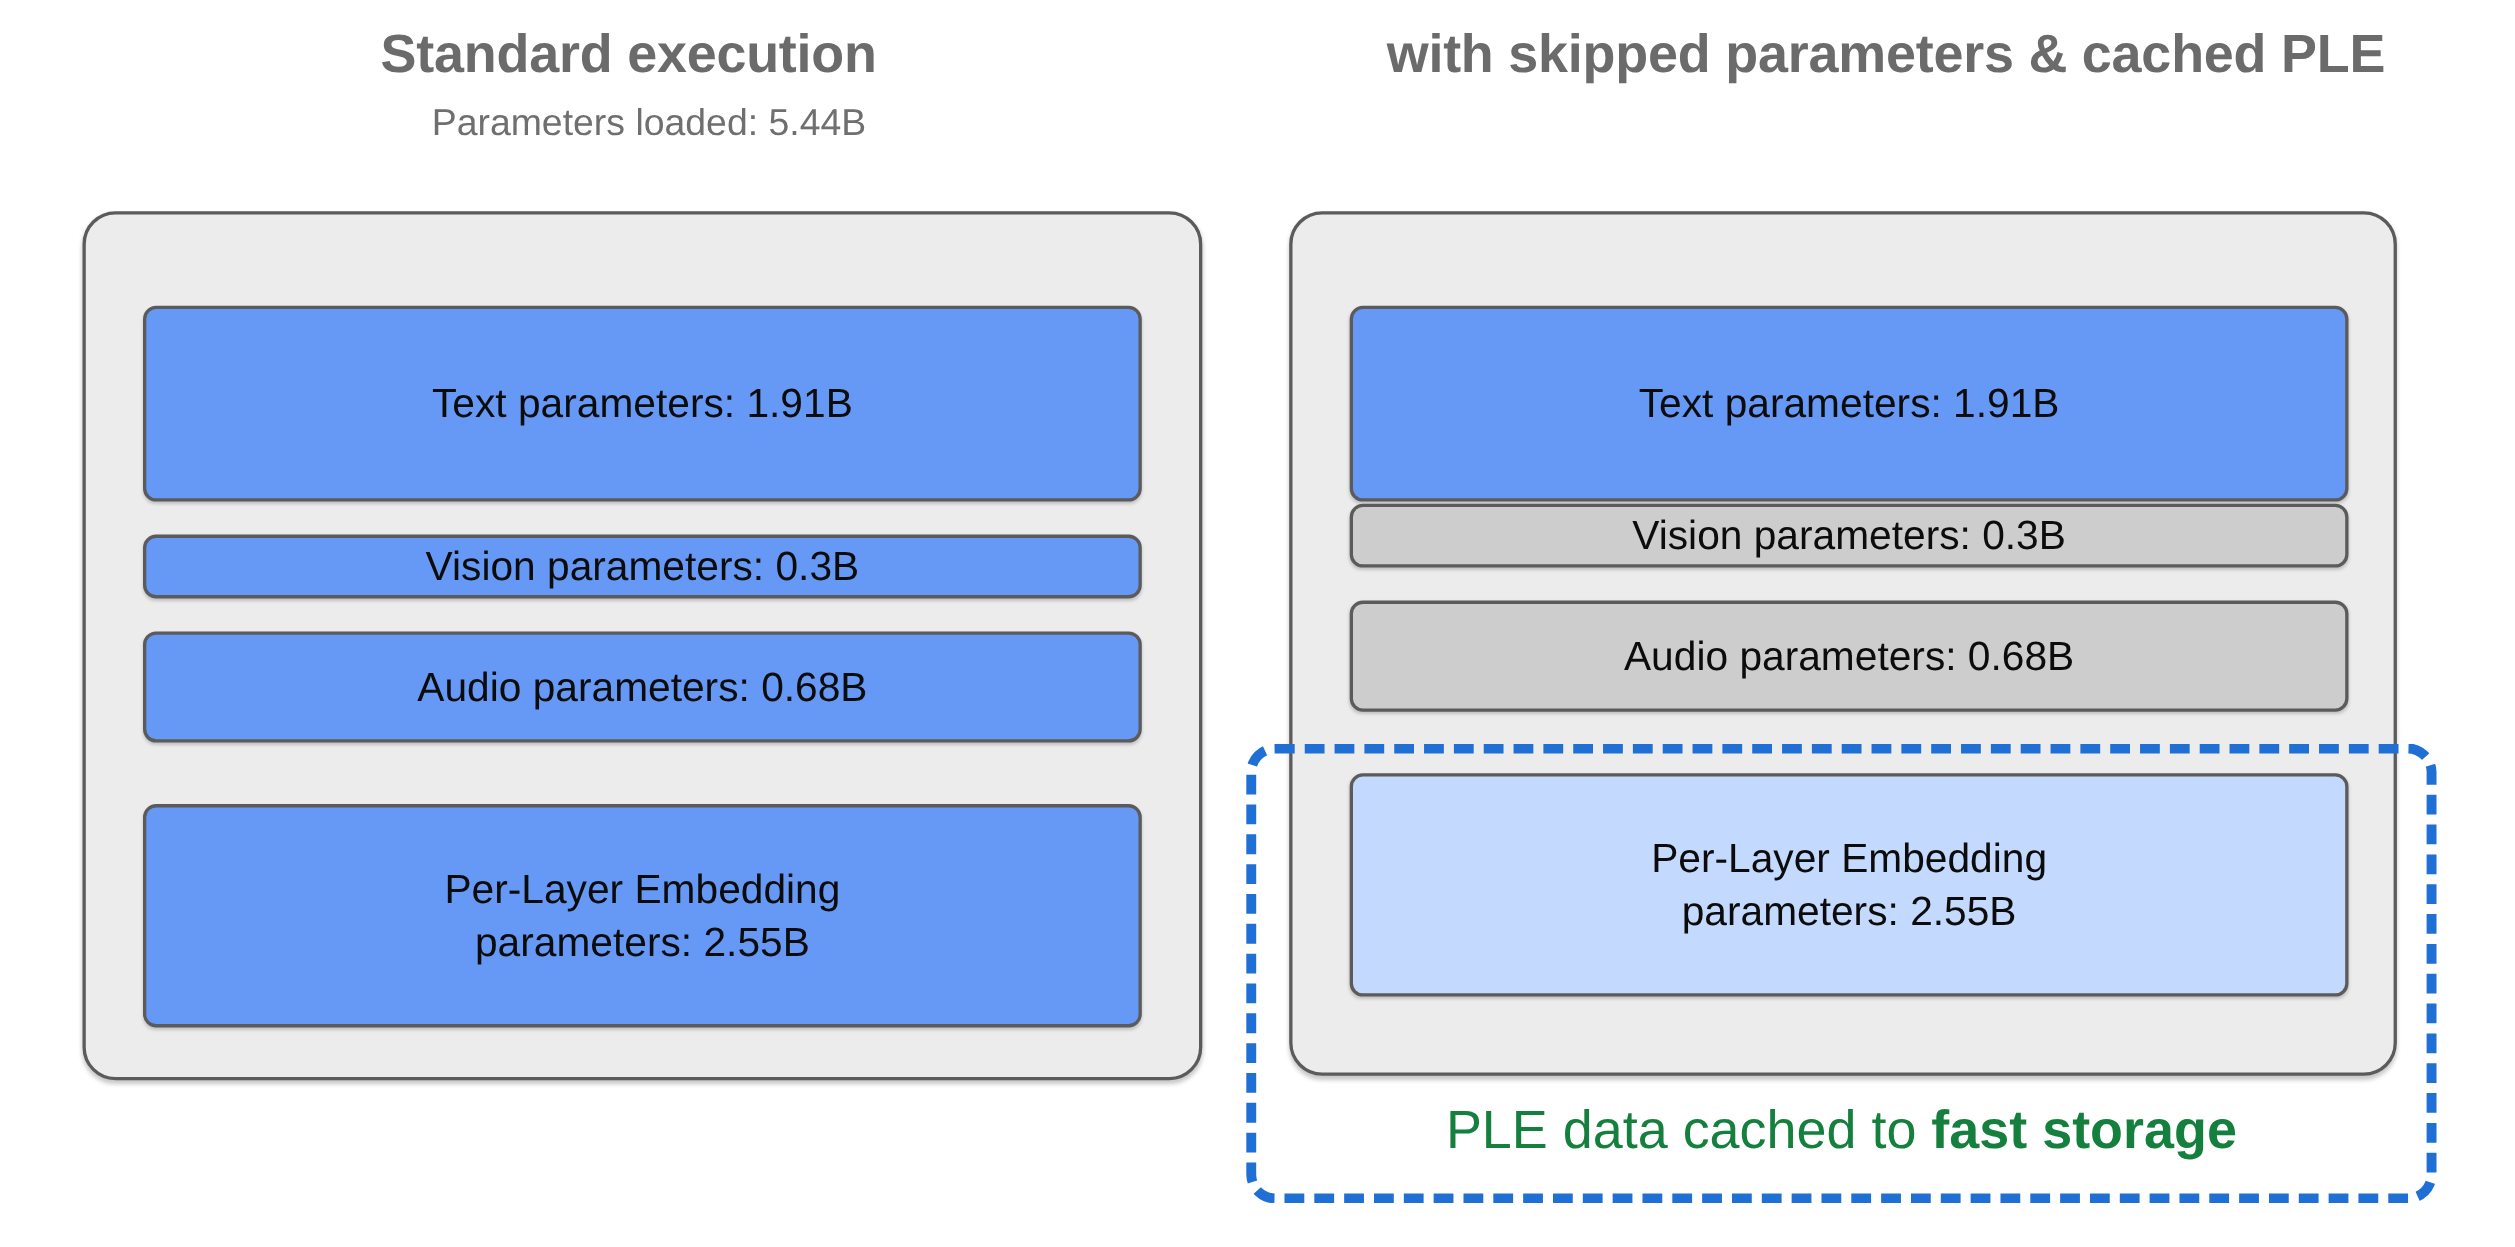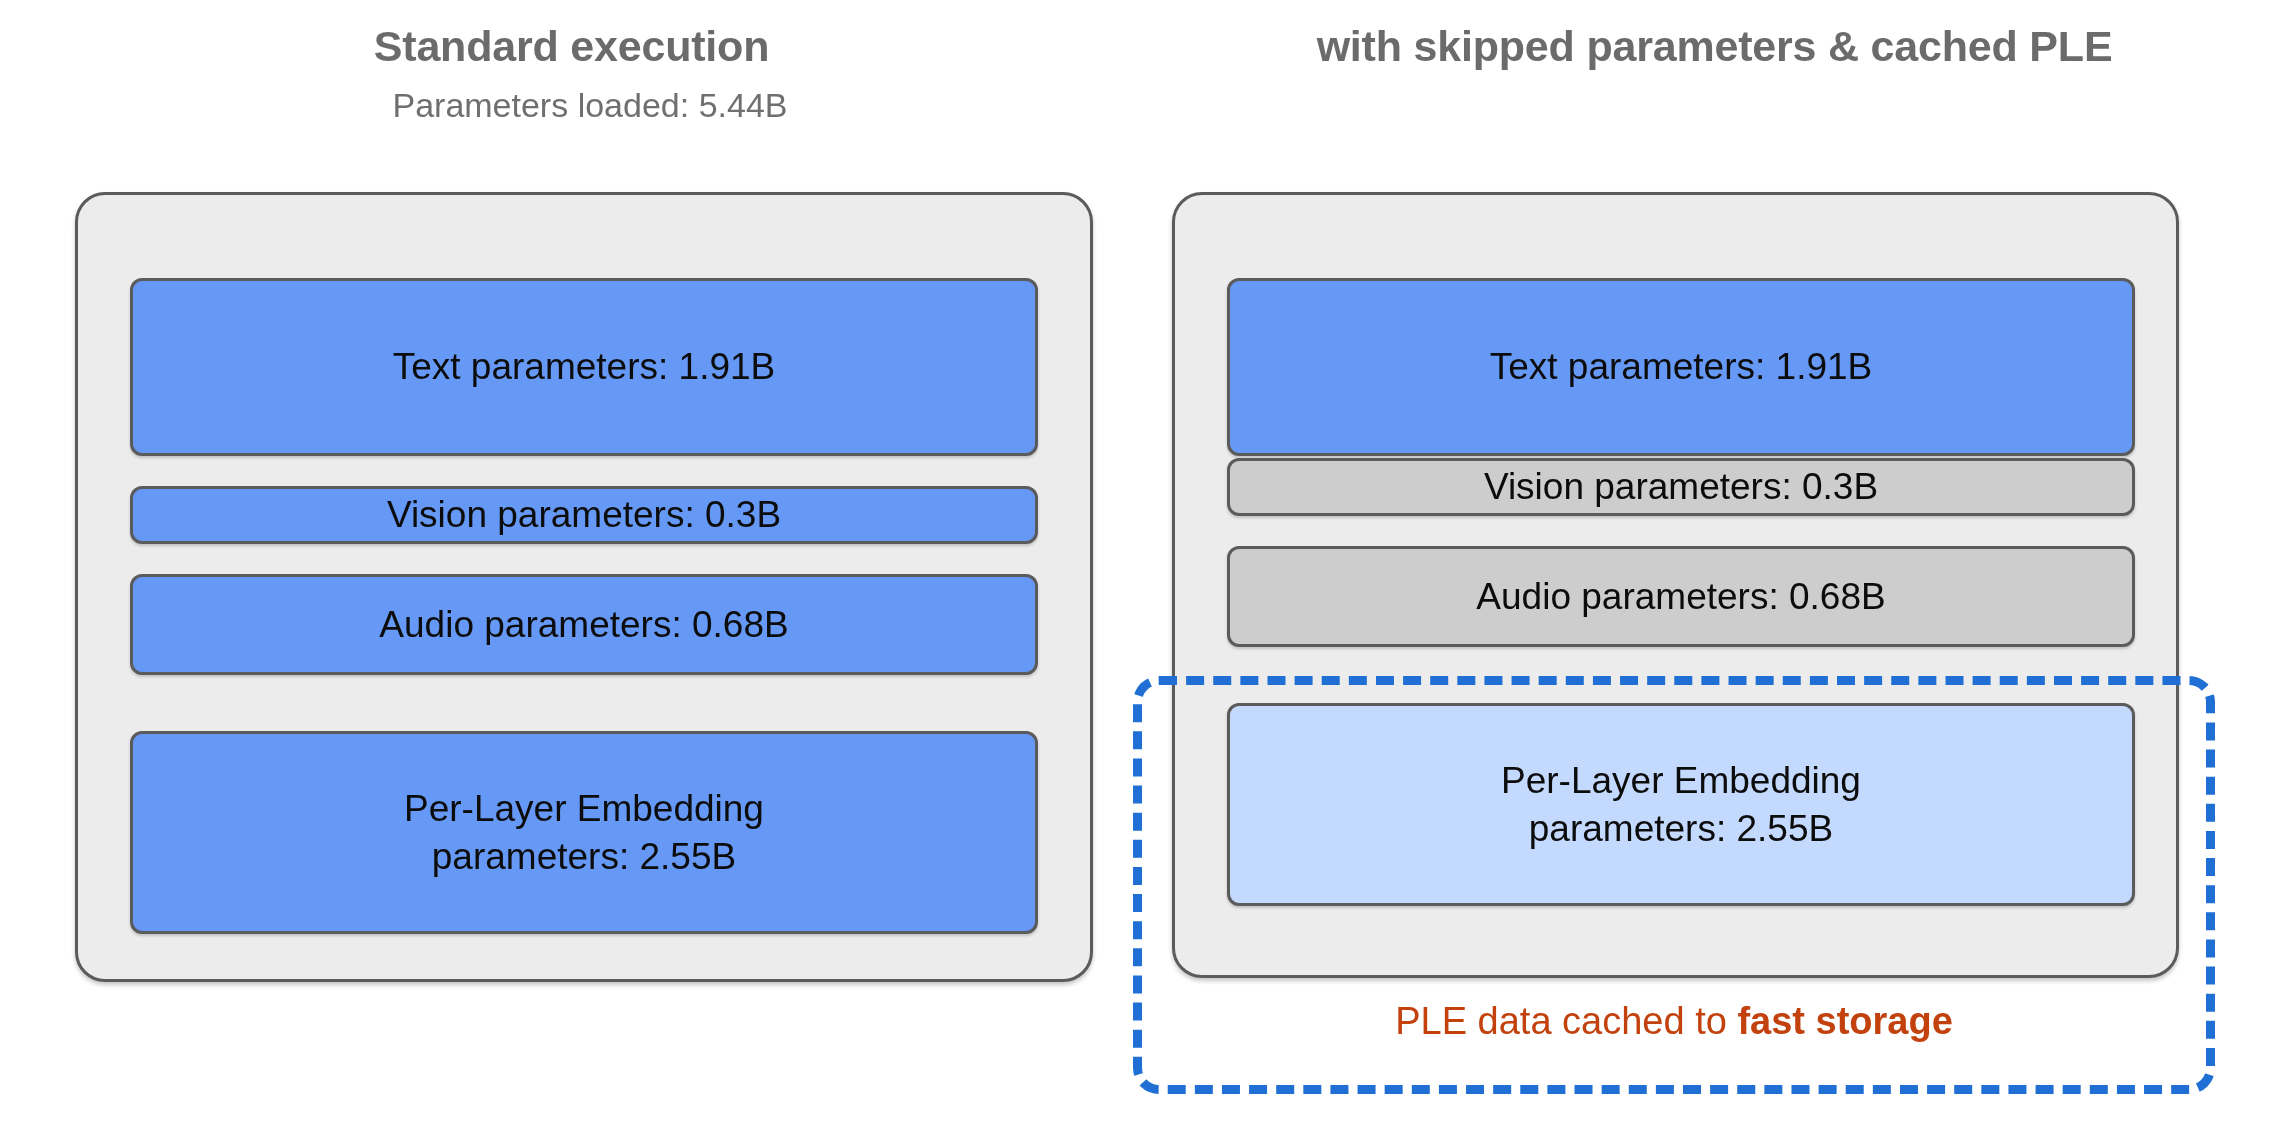--- a/index.html
+++ b/index.html
@@ -18,21 +18,21 @@
     height: 1134px;
     background: #ffffff;
   }
 
   
   .col-heading {
     position: absolute;
     text-align: center;
   }
   .col-heading .title {
-    font-size: 43px;
+    font-size: 49px;
     font-weight: bold;
     color: #6b6b6b;
     line-height: 1.12;
     letter-spacing: -0.2px;
     white-space: nowrap;
   }
   .col-heading .subtitle {
     font-size: 34px;
     font-weight: normal;
     color: #6f6f6f;
@@ -98,22 +98,22 @@
     border-radius: 26px;
     background: transparent;
   }
 
   #cache-caption {
     position: absolute;
     left: 1133px;
     top: 1000px;
     width: 1082px;
     text-align: center;
-    font-size: 38px;
-    color: #c2410c;
+    font-size: 49px;
+    color: #15803d;
     white-space: nowrap;
   }
   #cache-caption b { font-weight: bold; }
 </style>
 </head>
 <body>
 
 <div class="canvas">
 
   <div class="col-heading" id="heading-left">

